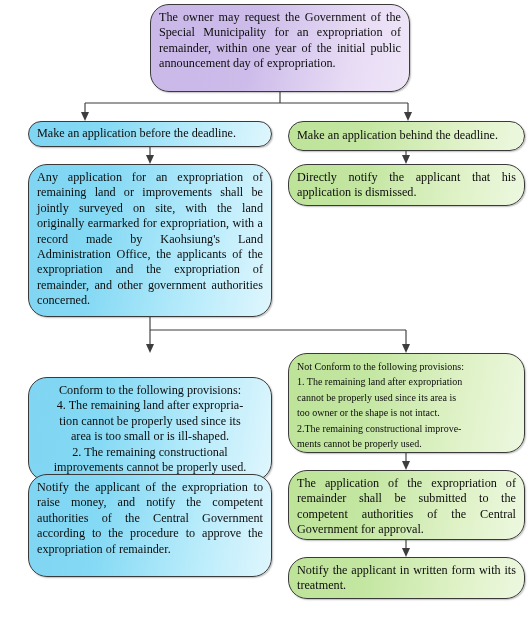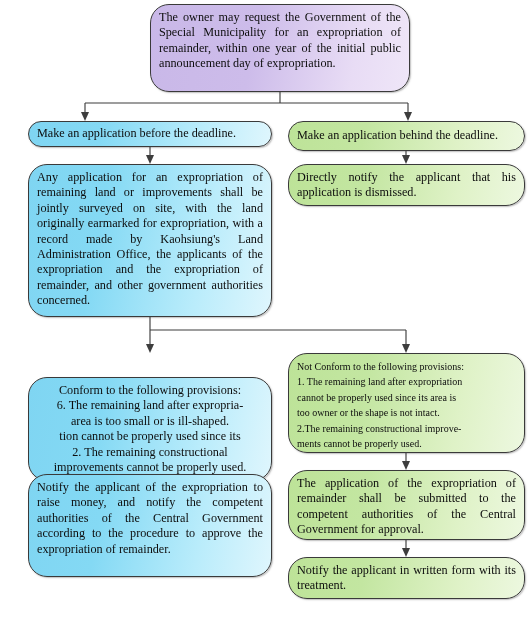--- a/index.html
+++ b/index.html
@@ -130,23 +130,23 @@
   <div class="node fill-blue center-v" style="left:28px; top:121px; width:244px; height:26px; text-align:left;">Make an application before the deadline.</div>
 
   <div class="node fill-green center-v" style="left:288px; top:121px; width:237px; height:30px; text-align:left;">Make an application behind the deadline.</div>
 
   <div class="node fill-blue" style="left:28px; top:164px; width:244px; height:153px;">Any application for an expropriation of remaining land or improvements shall be jointly surveyed on site, with the land originally earmarked for expropriation, with a record made by Kaohsiung's Land Administration Office, the applicants of the expropriation and the expropriation of remainder, and other government authorities concerned.</div>
 
   <div class="node fill-green" style="left:288px; top:164px; width:237px; height:42px;">Directly notify the applicant that his application is dismissed.</div>
 
   <div class="node fill-blue" style="left:28px; top:353px; width:244px; height:104px; text-align:center;margin-top:24px;">
     <div>Conform to the following provisions:</div>
-    <div> 6. The remaining land after expropria-</div>
+    <div> 4. The remaining land after expropria-</div>
+    <div>tion cannot be properly used since its</div>
     <div>area is too small or is ill-shaped.</div>
-    <div>tion cannot be properly used since its</div>
     <div>2. The remaining constructional</div>
     <div>improvements cannot be properly used.</div>
   </div>
 
   <div class="node fill-green" style="left:288px; top:353px; width:237px; height:100px; text-align:left; font-size:10px;">
     <div>Not Conform to the following provisions:</div>
     <div>1. The remaining land after expropriation</div>
     <div>cannot be properly used since its area is</div>
     <div>too owner or the shape is not intact.</div>
     <div>2.The remaining constructional improve-</div>

